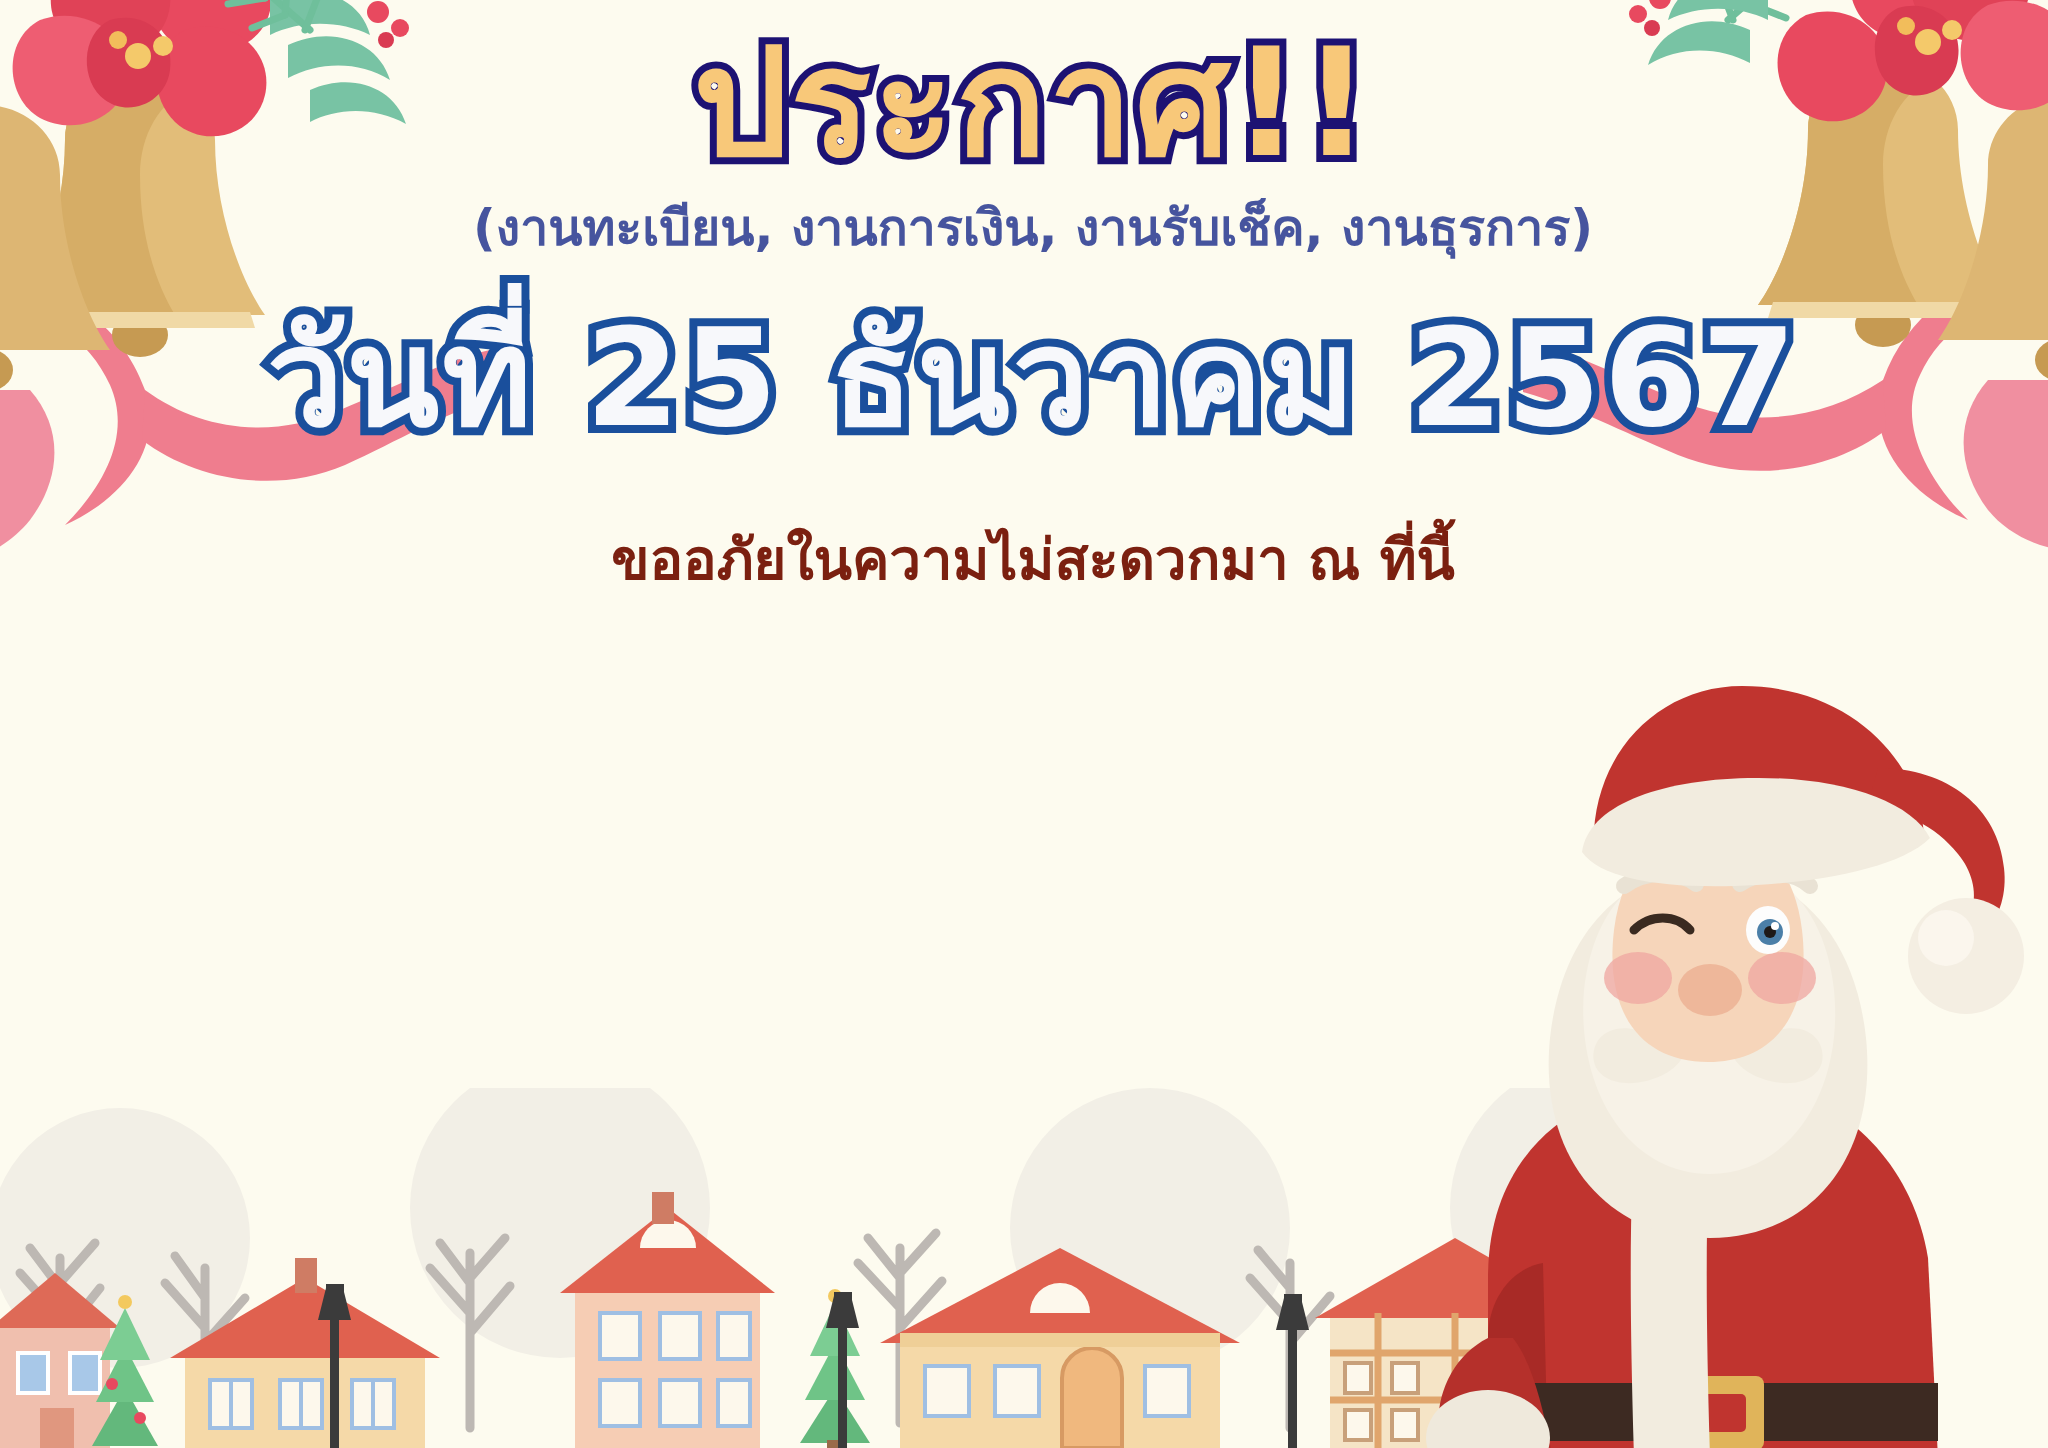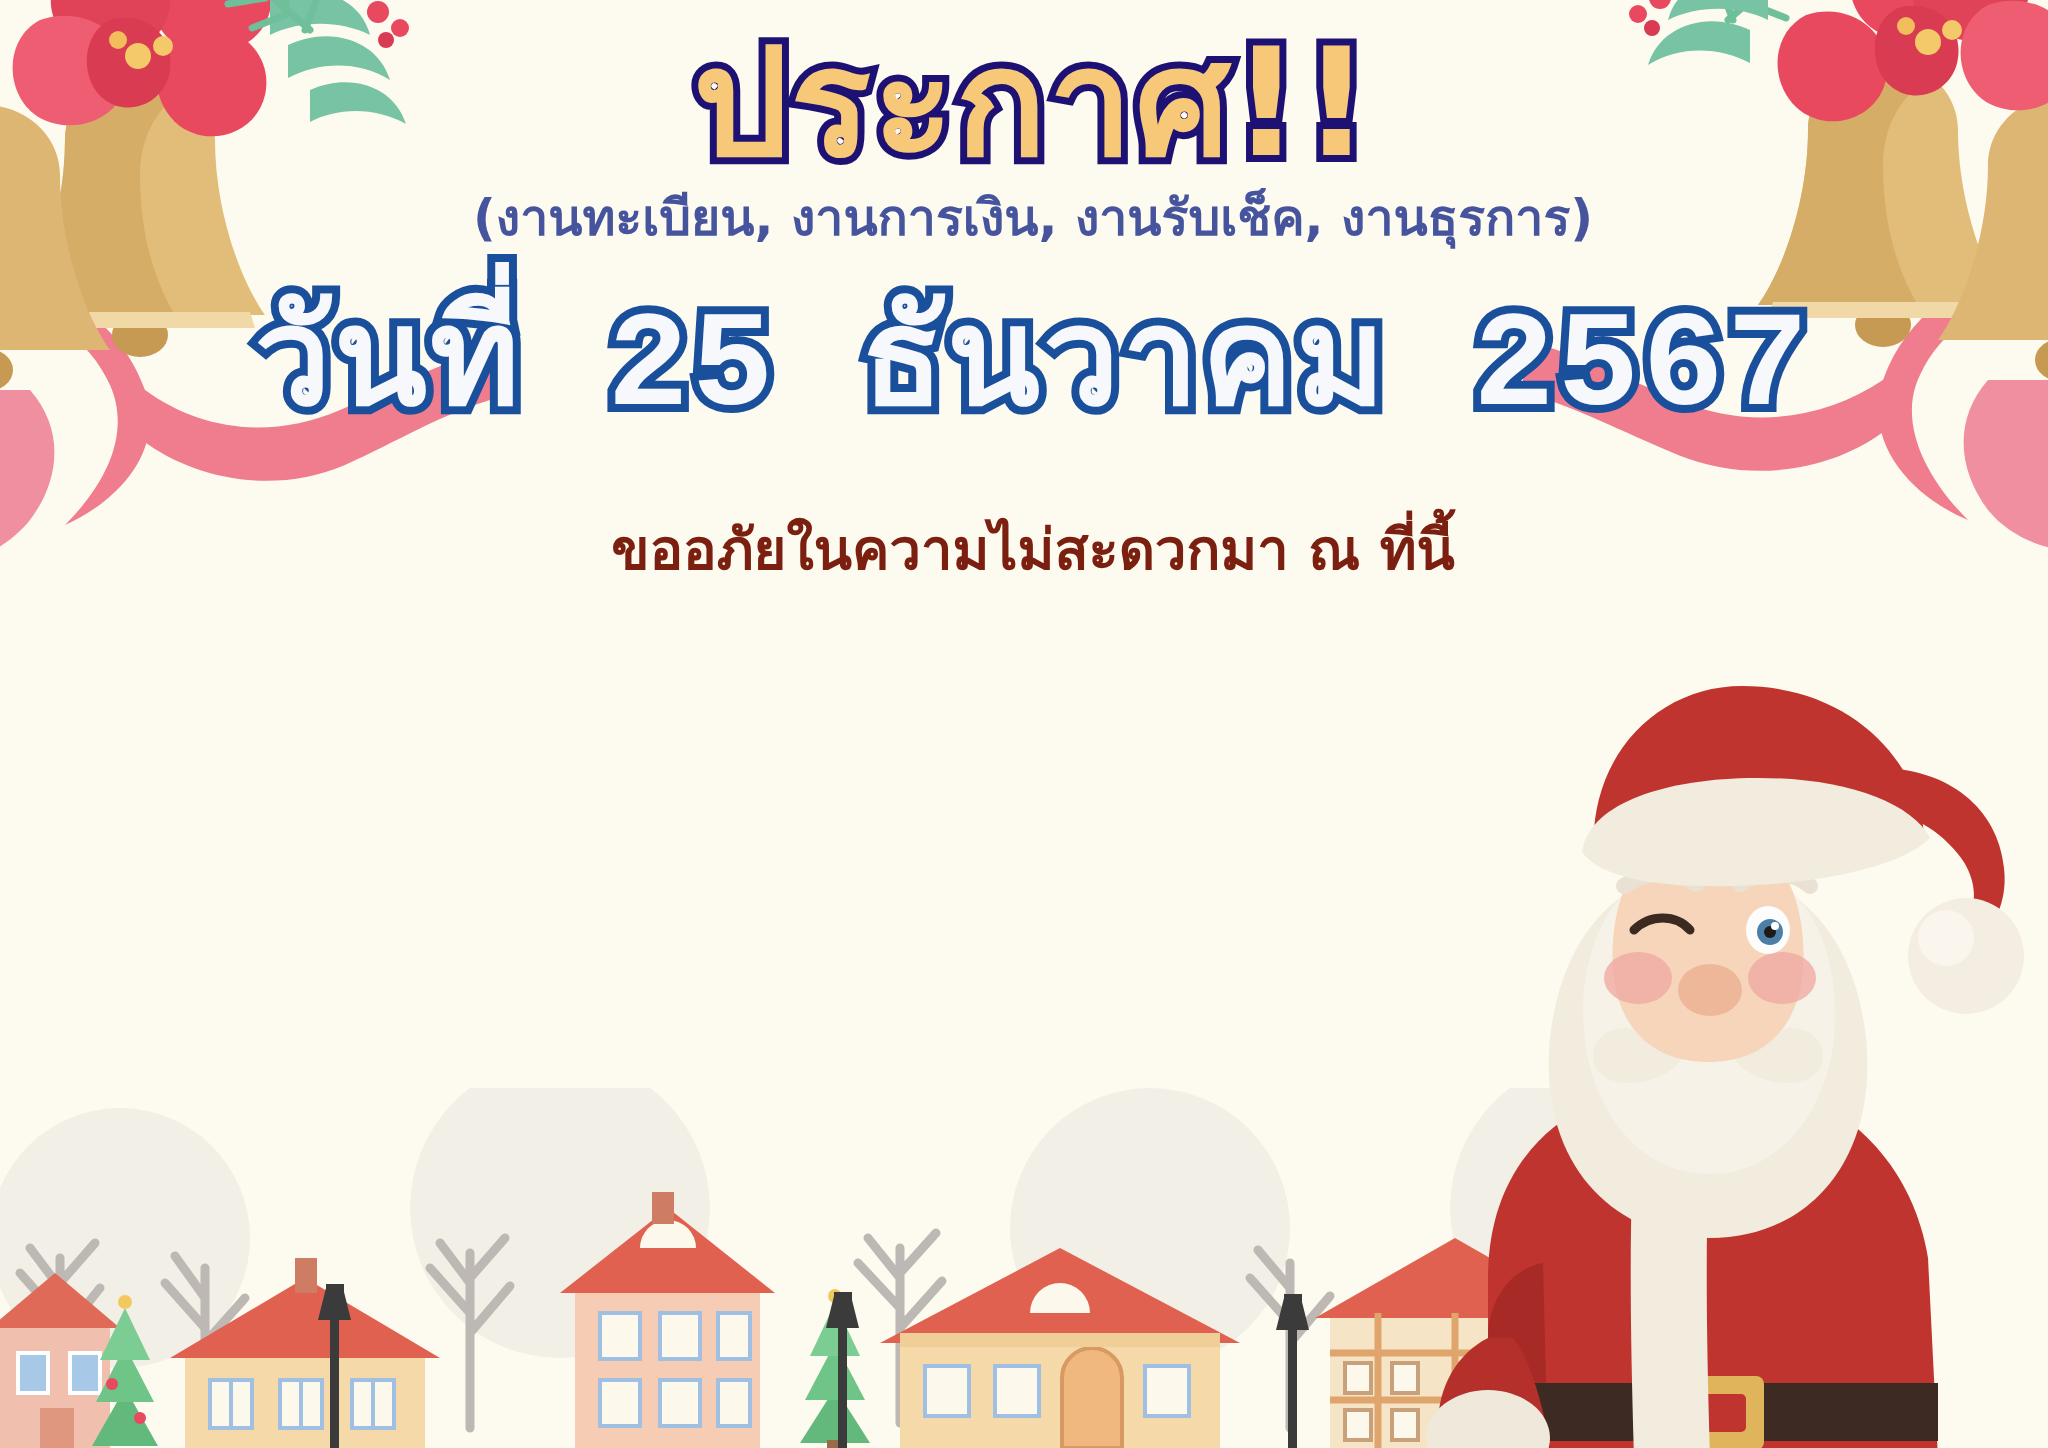--- a/index.html
+++ b/index.html
@@ -34,35 +34,34 @@
   .l-title{
     margin-top:-4px;
     font-size:128px;line-height:1.05;
     font-weight:700;
     color:#1b1178;
     text-shadow:0 0 10px #ffffff, 0 0 18px #ffffff;
     letter-spacing:1px;
   }
 
   .l-sub{
-    margin-top:4px;
+    margin-top:14px;
     font-size:50px;line-height:1.2;
     font-weight:700;
     color:#46549e;
   }
 
   .l-date{
     margin-top:46px;
     font-size:136px;line-height:1.1;
     font-weight:700;
     color:#f7f8fb;
     -webkit-text-stroke:16px #1a4f9c;
     paint-order:stroke fill;
     letter-spacing:3px;
-    font-family:Liberation Mono, monospace;
   }
 
   .l-closed{
     margin-top:52px;
     font-size:106px;line-height:1.12;
     font-weight:700;
     color:#3b2a8c;
     -webkit-text-stroke:12px #f4ead0;
     paint-order:stroke fill;
     white-space:nowrap;

